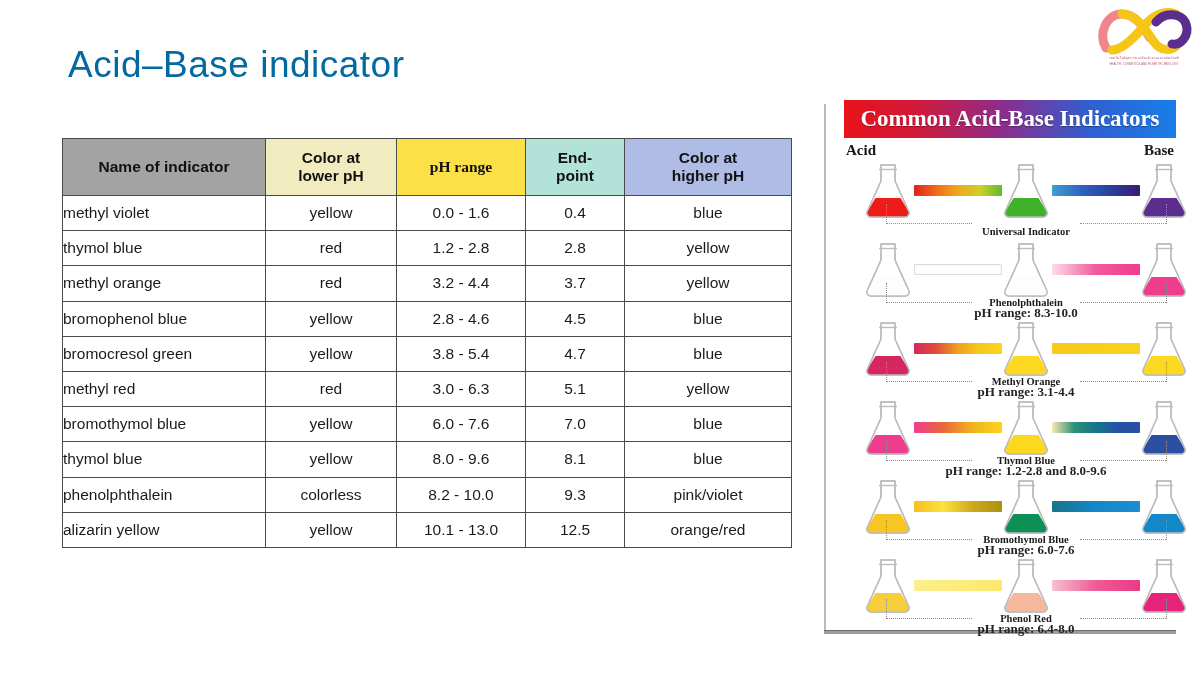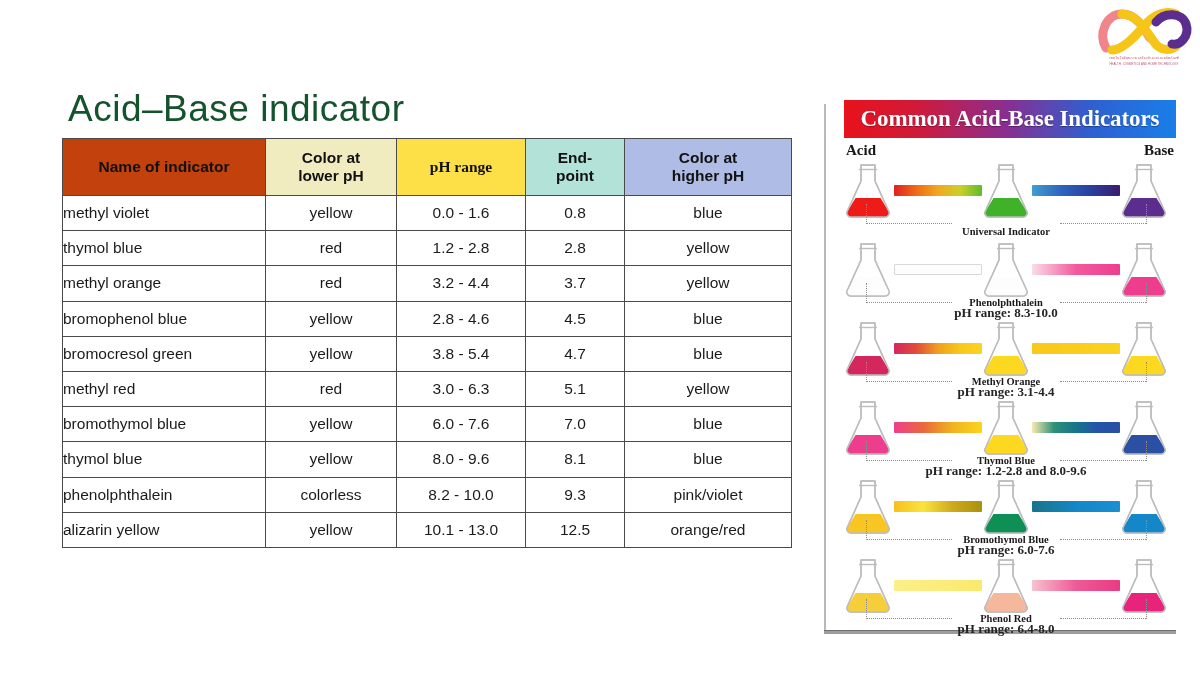--- a/index.html
+++ b/index.html
@@ -17,23 +17,22 @@
   }
 
   
   #slide-title {
     position: absolute;
     left: 68px;
     top: 44px;
     font-size: 37px;
     font-weight: 500;
     letter-spacing: 0.5px;
-    color: #14532d;
+    color: #0369a1;
     white-space: nowrap;
-    margin-top: 44px;
   }
 
   
   #logo {
     position: absolute;
     left: 1092px;
     top: 4px;
     width: 104px;
     height: 68px;
   }
@@ -157,21 +156,21 @@
     font-weight: bold;
     font-size: 15px;
     color: #171717;
   }
   #poster-label-acid { left: 22px; }
   #poster-label-base { right: 2px; }
 
   
   .poster-row {
     position: absolute;
-    left: 16px;
+    left: 36px;
     width: 332px;
     height: 78px;
   }
   .flask {
     position: absolute;
     bottom: 18px;
     width: 52px;
     height: 58px;
   }
   .flask.left   { left: 2px; }
@@ -237,21 +236,21 @@
     <path d="M20 46 C30 46, 42 34, 52 22 C62 10, 74 6, 84 10" fill="none" stroke="#f5c518" stroke-width="9" stroke-linecap="round"></path>
     <path d="M64 18 C72 8, 90 8, 94 20 C98 32, 88 42, 80 40" fill="none" stroke="#5b2d8e" stroke-width="9" stroke-linecap="round"></path>
   </svg>
   <div class="logo-caption-th">เทคโนโลยีสุขภาพ เครื่องสำอางและผลิตภัณฑ์</div>
   <div class="logo-caption-en">HEALTH, COSMETICS AND HOME TECHNOLOGY</div>
 </div>
 
 <table id="indicator-table">
   <thead>
     <tr>
-      <th class="col-name" style="background: #c2410c;">
+      <th class="col-name" style="background: #a3a3a3;">
         <span>Name of indicator</span>
       </th>
       <th class="col-low" style="background: rgb(240, 236, 192);">
         <span>Color at</span><br>
         <span>lower pH</span>
       </th>
       <th class="col-range" style="background: #fde047; font-family: Liberation Serif, serif;">
         <span>pH range</span>
       </th>
       <th class="col-end" style="background: rgb(179, 227, 216);">
@@ -262,21 +261,21 @@
         <span>Color at</span><br>
         <span>higher pH</span>
       </th>
     </tr>
   </thead>
   <tbody id="table-body">
       <tr>
         <td class="name-cell">methyl violet</td>
         <td>yellow</td>
         <td>0.0 - 1.6</td>
-        <td>0.8</td>
+        <td>0.4</td>
         <td>blue</td>
       </tr>
       <tr>
         <td class="name-cell">thymol blue</td>
         <td>red</td>
         <td>1.2 - 2.8</td>
         <td>2.8</td>
         <td>yellow</td>
       </tr>
       <tr>

